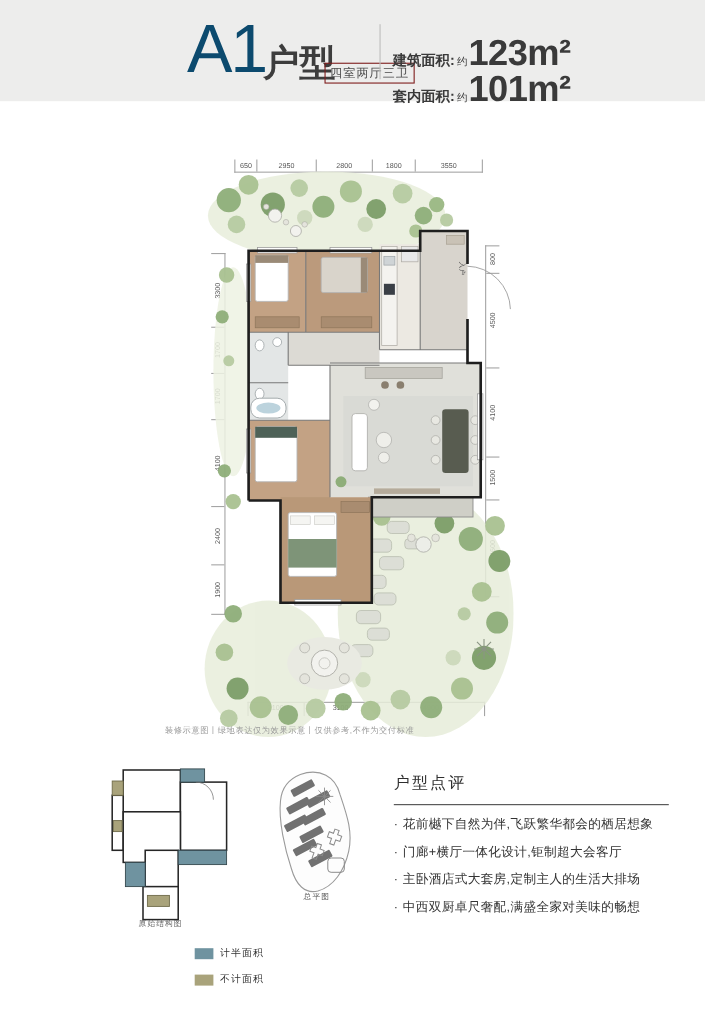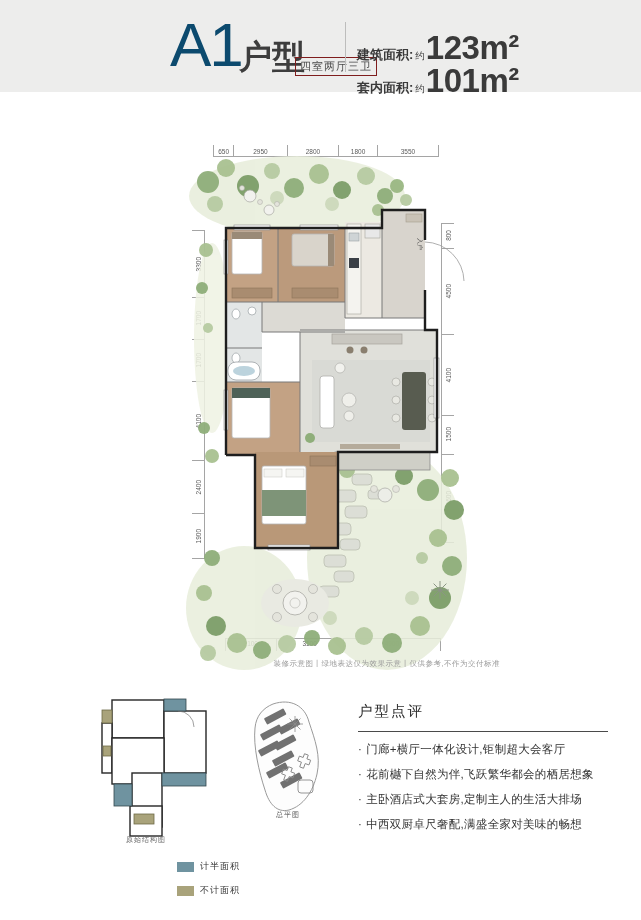--- a/index.html
+++ b/index.html
@@ -38,21 +38,21 @@
   .ruler-v .seg{align-items:center;justify-content:center;}
   .ruler-v span{writing-mode:vertical-rl;transform:rotate(180deg);}
   .ruler-left{left:192px;top:230px;width:12px;height:327px;
              border-right:1px solid #a5a5a5;border-top:1px solid #a5a5a5;border-bottom:1px solid #a5a5a5;}
   .ruler-left .seg + .seg{border-top:1px solid #a5a5a5;}
   .ruler-right{left:441px;top:223px;width:12px;height:318px;
              border-left:1px solid #a5a5a5;border-top:1px solid #a5a5a5;border-bottom:1px solid #a5a5a5;}
   .ruler-right .seg + .seg{border-top:1px solid #a5a5a5;}
 
   .plan-wrap{position:absolute;left:182px;top:138px;width:285px;height:540px;}
-  .disclaimer{position:absolute;left:150px;top:659px;width:350px;text-align:right;
+  .disclaimer{position:absolute;left:150px;top:659px;width:350px;text-align:left;
               font-size:7.5px;color:#9a9a9a;letter-spacing:0.5px;}
 
   
   .structure-svg{position:absolute;left:78px;top:698px;}
   .structure-caption{position:absolute;left:66px;top:835px;width:160px;text-align:center;
                      font-size:7px;color:#666;letter-spacing:1px;}
   .legend{position:absolute;left:177px;top:860px;display:flex;flex-direction:column;gap:11px;}
   .legend-row{display:flex;align-items:center;gap:6px;}
   .swatch{width:17px;height:10px;}
   .swatch-teal{background:#6f93a0;}
@@ -378,20 +378,20 @@
     <g stroke="#8a8a8a" stroke-width="0.8">
       <path d="M44,28 H60 M52,20 V36 M46.5,22.5 L57.5,33.5 M57.5,22.5 L46.5,33.5"></path>
     </g>
   </svg>
   <div class="siteplan-caption">总平图</div>
 
   <div class="review">
     <div class="review-title">户型点评</div>
     <hr class="review-rule">
     <ul class="review-list">
+      <li class="review-item"><span class="bullet-marker">·</span><span>花前樾下自然为伴,飞跃繁华都会的栖居想象</span></li>
       <li class="review-item"><span class="bullet-marker">·</span><span>门廊+横厅一体化设计,钜制超大会客厅</span></li>
-      <li class="review-item"><span class="bullet-marker">·</span><span>花前樾下自然为伴,飞跃繁华都会的栖居想象</span></li>
       <li class="review-item"><span class="bullet-marker">·</span><span>主卧酒店式大套房,定制主人的生活大排场</span></li>
       <li class="review-item"><span class="bullet-marker">·</span><span>中西双厨卓尺奢配,满盛全家对美味的畅想</span></li>
     </ul>
   </div>
 
 </div>
 
 </body></html>

